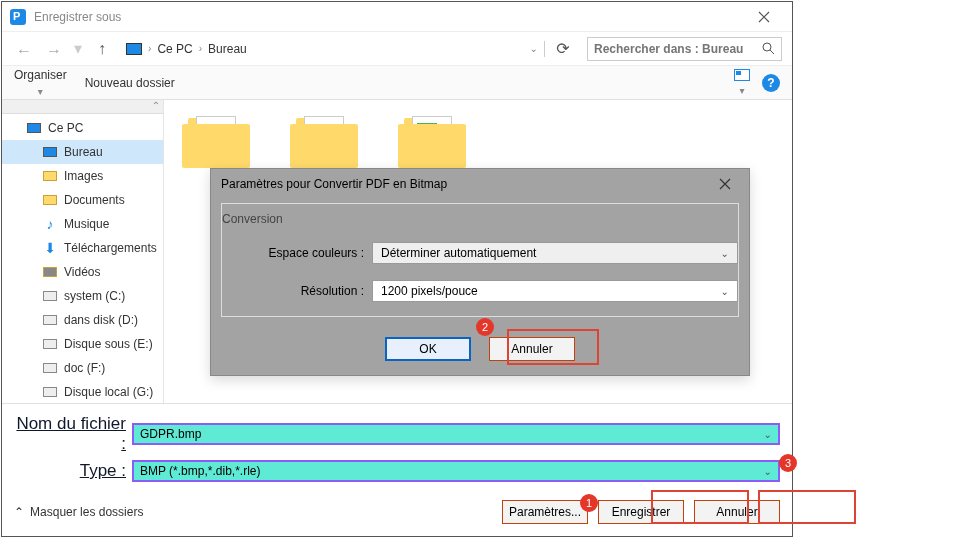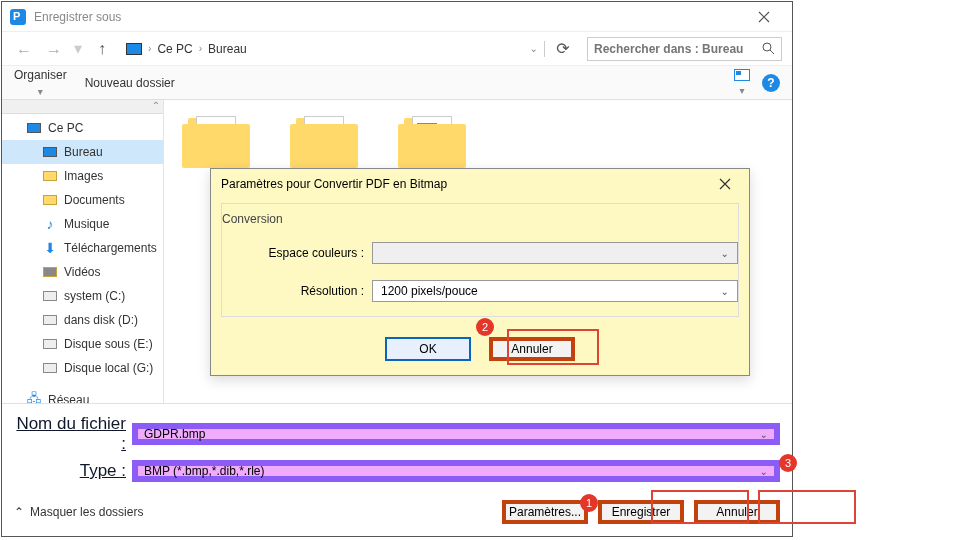--- a/index.html
+++ b/index.html
@@ -51,32 +51,32 @@
 .folder-tile { width: 68px; height: 56px; position: relative; }
 .folder-back { position: absolute; bottom: 0; width: 68px; height: 44px; background: #ffd96a; border-radius: 2px; }
 .folder-tab { position: absolute; top: 6px; left: 6px; width: 26px; height: 10px; background: #ffd96a; border-radius: 2px 2px 0 0; }
 .folder-paper { position: absolute; top: 4px; left: 14px; width: 40px; height: 38px; background: #fff; border: 1px solid #ccc; }
 .folder-paper.blue::after { content: ""; position: absolute; left: 4px; top: 16px; width: 24px; height: 14px; background: #1e88e5; }
 .folder-paper.green::after { content: ""; position: absolute; left: 4px; top: 6px; width: 20px; height: 28px; background: #4caf50; }
 
 .bottombar { border-top: 1px solid #e0e0e0; padding: 10px 12px 12px; background: #fff; }
 .formrow { display: flex; align-items: center; margin-bottom: 6px; }
 .formrow label { width: 118px; text-align: right; font-size: 17px; color: #0f172a; padding-right: 6px; text-decoration: underline; }
-.formrow .combo { flex: 1; height: 22px; border: 6px solid #8b5cf6; display: flex; align-items: center; padding: 0 6px; font-size: 12px; background: #f0abfc; position: relative; }
+.formrow .combo { flex: 1; height: 22px; border: 2px solid #8b5cf6; display: flex; align-items: center; padding: 0 6px; font-size: 12px; background: #5eead4; position: relative; }
 .combo .dd { margin-left: auto; color: #555; font-size: 10px; }
 
 .actionrow { display: flex; align-items: center; margin-top: 18px; }
 .hide-link { font-size: 12px; color: #333; cursor: pointer; display: flex; align-items: center; gap: 6px; }
 .actions { margin-left: auto; display: flex; gap: 10px; }
-.btn { min-width: 86px; height: 24px; border: 4px solid #c2410c; background: #f3f3f3; font-size: 12px; cursor: pointer; display: flex; align-items: center; justify-content: center; }
+.btn { min-width: 86px; height: 24px; border: 1px solid #c2410c; background: #f3f3f3; font-size: 12px; cursor: pointer; display: flex; align-items: center; justify-content: center; }
 
 .red-annot { border: 2px solid #d43; position: absolute; pointer-events: none; }
 .red-badge { width: 18px; height: 18px; border-radius: 50%; background: #e4372a; color: #fff; font-size: 11px; display: flex; align-items: center; justify-content: center; position: absolute; pointer-events: none; }
 
-.modal { position: absolute; left: 210px; top: 168px; width: 540px; background: #fef9c3; border: 1px solid #888; box-shadow: 0 4px 12px rgba(0,0,0,.15); }
+.modal { position: absolute; left: 210px; top: 168px; width: 540px; background: #a3a3a3; border: 1px solid #888; box-shadow: 0 4px 12px rgba(0,0,0,.15); }
 .modal-title { height: 30px; display: flex; align-items: center; padding: 0 10px; font-size: 12px; }
 .modal-title .mclose { margin-left: auto; width: 28px; height: 24px; display: flex; align-items: center; justify-content: center; cursor: pointer; }
 .modal-group { border: 1px solid #ddd; margin: 4px 10px 10px; padding: 8px 0 14px; }
 .modal-group-title { font-size: 12px; color: #444; margin-bottom: 8px; }
 .mrow { display: flex; align-items: center; margin-top: 16px; }
 .mrow label { width: 150px; text-align: right; font-size: 12px; padding-right: 8px; }
 .mcombo { flex: 1; height: 22px; border: 1px solid #999; background: #efefef; display: flex; align-items: center; padding: 0 8px; font-size: 12px; }
 .mcombo.light { background: #fff; }
 .mcombo .dd { margin-left: auto; font-size: 10px; color: #555; }
 .modal-actions { display: flex; gap: 18px; justify-content: center; padding: 10px 0 14px; }
@@ -207,20 +207,26 @@
         <div class="tree-item indent">
             <span class="ticon">
               <span class="ic-drive"></span>
             </span>
             <span>Disque sous (E:)</span>
           </div>
         <div class="tree-item indent">
             <span class="ticon">
               <span class="ic-drive"></span>
             </span>
+            <span>doc (F:)</span>
+          </div>
+        <div class="tree-item indent">
+            <span class="ticon">
+              <span class="ic-drive"></span>
+            </span>
             <span>Disque local (G:)</span>
           </div>
         <div class="tree-item" style="margin-top:8px">
             <span class="ticon ic-net">🖧</span>
             <span>Réseau</span>
           </div>
       </div>
     </div>
 
     <div class="content">
@@ -284,20 +290,21 @@
       <svg width="12" height="12" viewBox="0 0 12 12">
           <path d="M1 1 L11 11 M11 1 L1 11" stroke="#333" stroke-width="1.2"></path>
         </svg>
     </div>
   </div>
   <div class="modal-group">
     <div class="modal-group-title">Conversion</div>
     <div class="mrow">
       <label>Espace couleurs :</label>
       <div class="mcombo">
+        <span>Déterminer automatiquement</span>
         <span class="dd">⌄</span>
       </div>
     </div>
     <div class="mrow">
       <label>Résolution :</label>
       <div class="mcombo light">
         <span>1200 pixels/pouce</span>
         <span class="dd">⌄</span>
       </div>
     </div>

